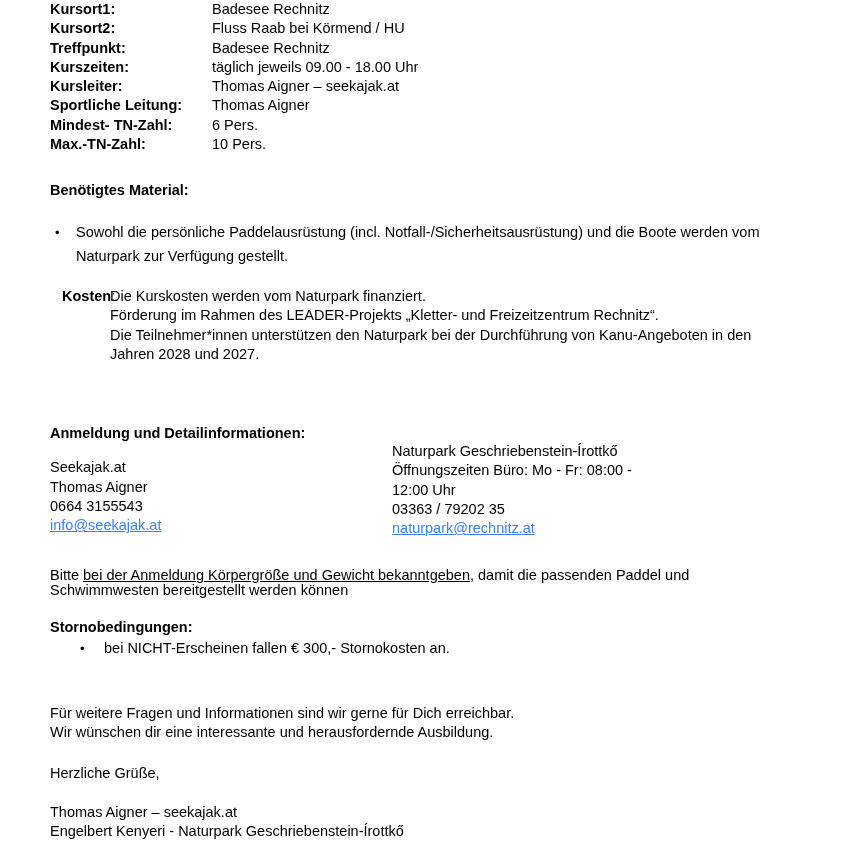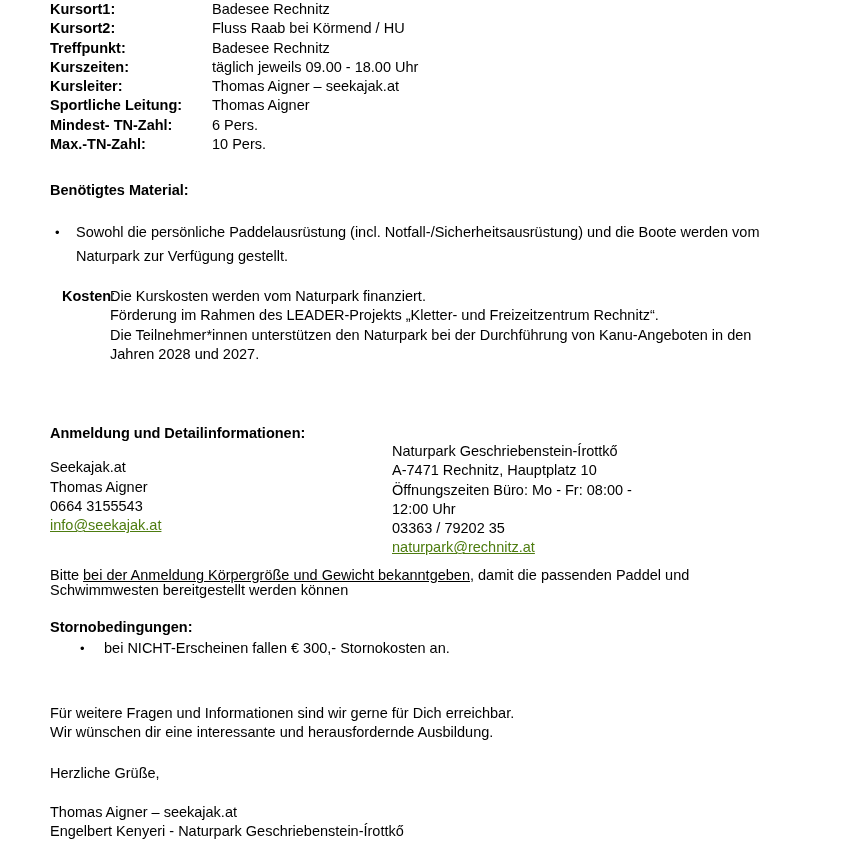--- a/index.html
+++ b/index.html
@@ -123,21 +123,21 @@
     line-height: 19.3px;
     white-space: nowrap;
   }
   .contact-right .contact-line {
     white-space: normal;
   }
   .contact-left .heading {
     margin-bottom: 15px;
   }
   a.link {
-    color: #4d7c0f;
+    color: #3b82f6;
     text-decoration: underline;
   }
   .u-emph {
     text-decoration: underline;
   }
 </style>
 </head>
 <body>
 
 <div class="page">
@@ -198,21 +198,20 @@
   <div class="contact-left">
     <div class="heading">Anmeldung und Detailinformationen:</div>
     <div class="contact-line">Seekajak.at</div>
     <div class="contact-line">Thomas Aigner</div>
     <div class="contact-line">0664 3155543</div>
     <div class="contact-line"><a class="link" href="#">info@seekajak.at</a></div>
   </div>
 
   <div class="contact-right">
     <div class="contact-line">Naturpark Geschriebenstein-Írottkő</div>
-    <div class="contact-line">A-7471 Rechnitz, Hauptplatz 10</div>
     <div class="contact-line">Öffnungszeiten Büro: Mo - Fr: 08:00 - 12:00 Uhr</div>
     <div class="contact-line">03363 / 79202 35</div>
     <div class="contact-line"><a class="link" href="#">naturpark@rechnitz.at</a></div>
   </div>
 
   <div class="block" style="top:556px;">
     <p class="para"><span>Bitte </span><span class="u-emph">bei der Anmeldung Körpergröße und Gewicht bekanntgeben</span><span>, damit die passenden Paddel und Schwimmwesten bereitgestellt werden können</span></p>
   </div>
 
   <div class="block" style="top:606px;">

